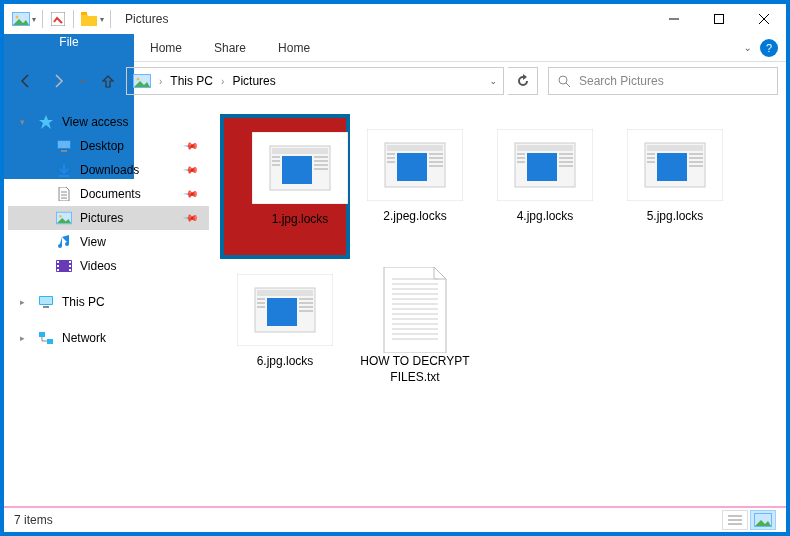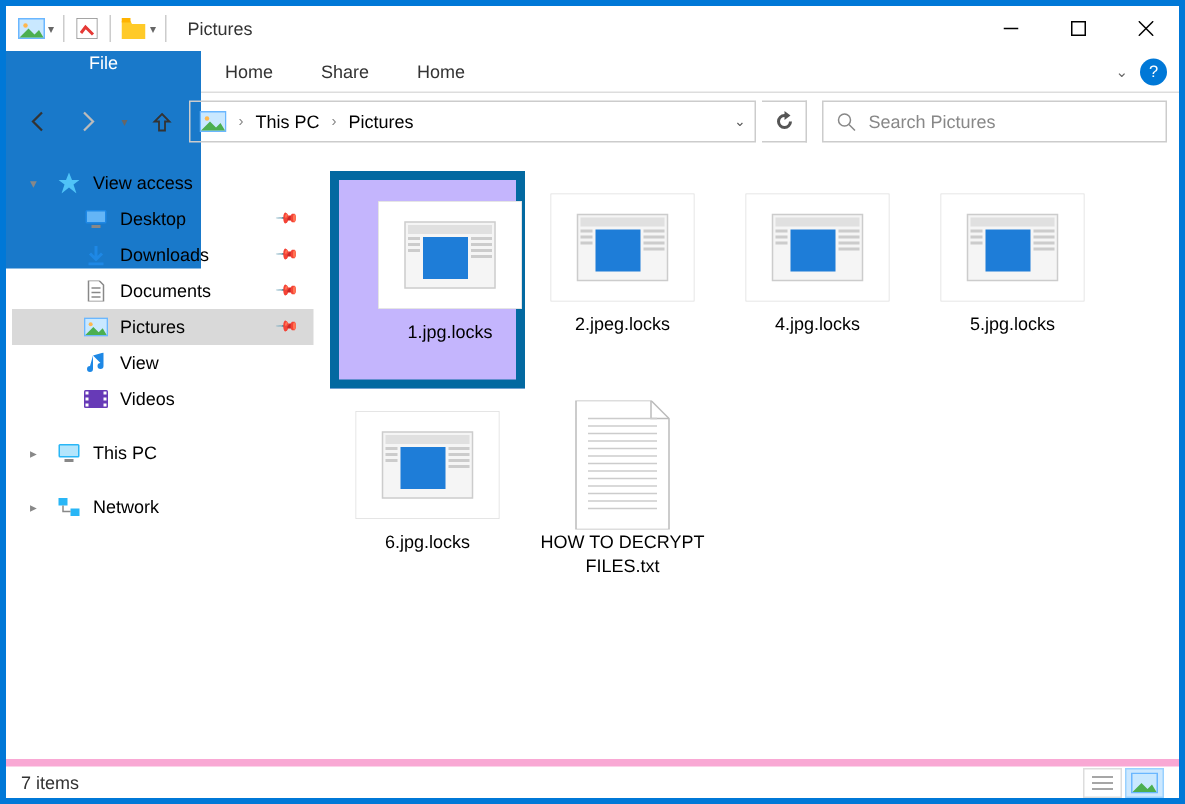--- a/index.html
+++ b/index.html
@@ -34,25 +34,25 @@
     .side-item { height: 24px; display: flex; align-items: center; padding-left: 30px; font-size: 12px; gap: 8px; cursor: pointer; position: relative; }
     .side-item.sub { padding-left: 48px; }
     .side-item.selected { background: #d9d9d9; }
     .side-item .pin { margin-left: auto; margin-right: 12px; color: #888; font-size: 10px; transform: rotate(45deg); }
     .side-item .tree { position: absolute; left: 12px; color: #888; font-size: 9px; }
     .side-group-gap { height: 12px; }
     .side-icon { width: 16px; height: 16px; display: inline-flex; align-items: center; justify-content: center; }
 
     .files { flex: 1; padding: 14px 6px; display: flex; flex-wrap: wrap; align-content: flex-start; gap: 0; }
     .file { width: 130px; height: 145px; display: flex; flex-direction: column; align-items: center; padding: 6px; border: 1px solid transparent; cursor: pointer; }
-    .file.selected { border: 6px solid #0369a1; background: #c4b5fd; padding-left: 36px; }
+    .file.selected { border: 4px solid #0369a1; background: #b91c1c; padding-left: 36px; }
     .file-thumb { width: 96px; height: 72px; margin-top: 8px; }
     .file-label { font-size: 12px; text-align: center; margin-top: 8px; word-break: break-word; line-height: 1.3; }
 
-    .statusbar { height: 26px; border-top: 5px solid #f9a8d4; display: flex; align-items: center; padding: 0 10px; font-size: 12px; color: #333; }
+    .statusbar { height: 26px; border-top: 2px solid #f9a8d4; display: flex; align-items: center; padding: 0 10px; font-size: 12px; color: #333; }
     .status-right { margin-left: auto; display: flex; gap: 2px; }
     .view-btn { width: 26px; height: 20px; border: 1px solid #ddd; display: flex; align-items: center; justify-content: center; cursor: pointer; }
     .view-btn.active { background: #cce8ff; border-color: #99d1ff; }
 
     
     .pic-icon-svg { width: 18px; height: 14px; }
   </style>
 </head>
 <body>
 

